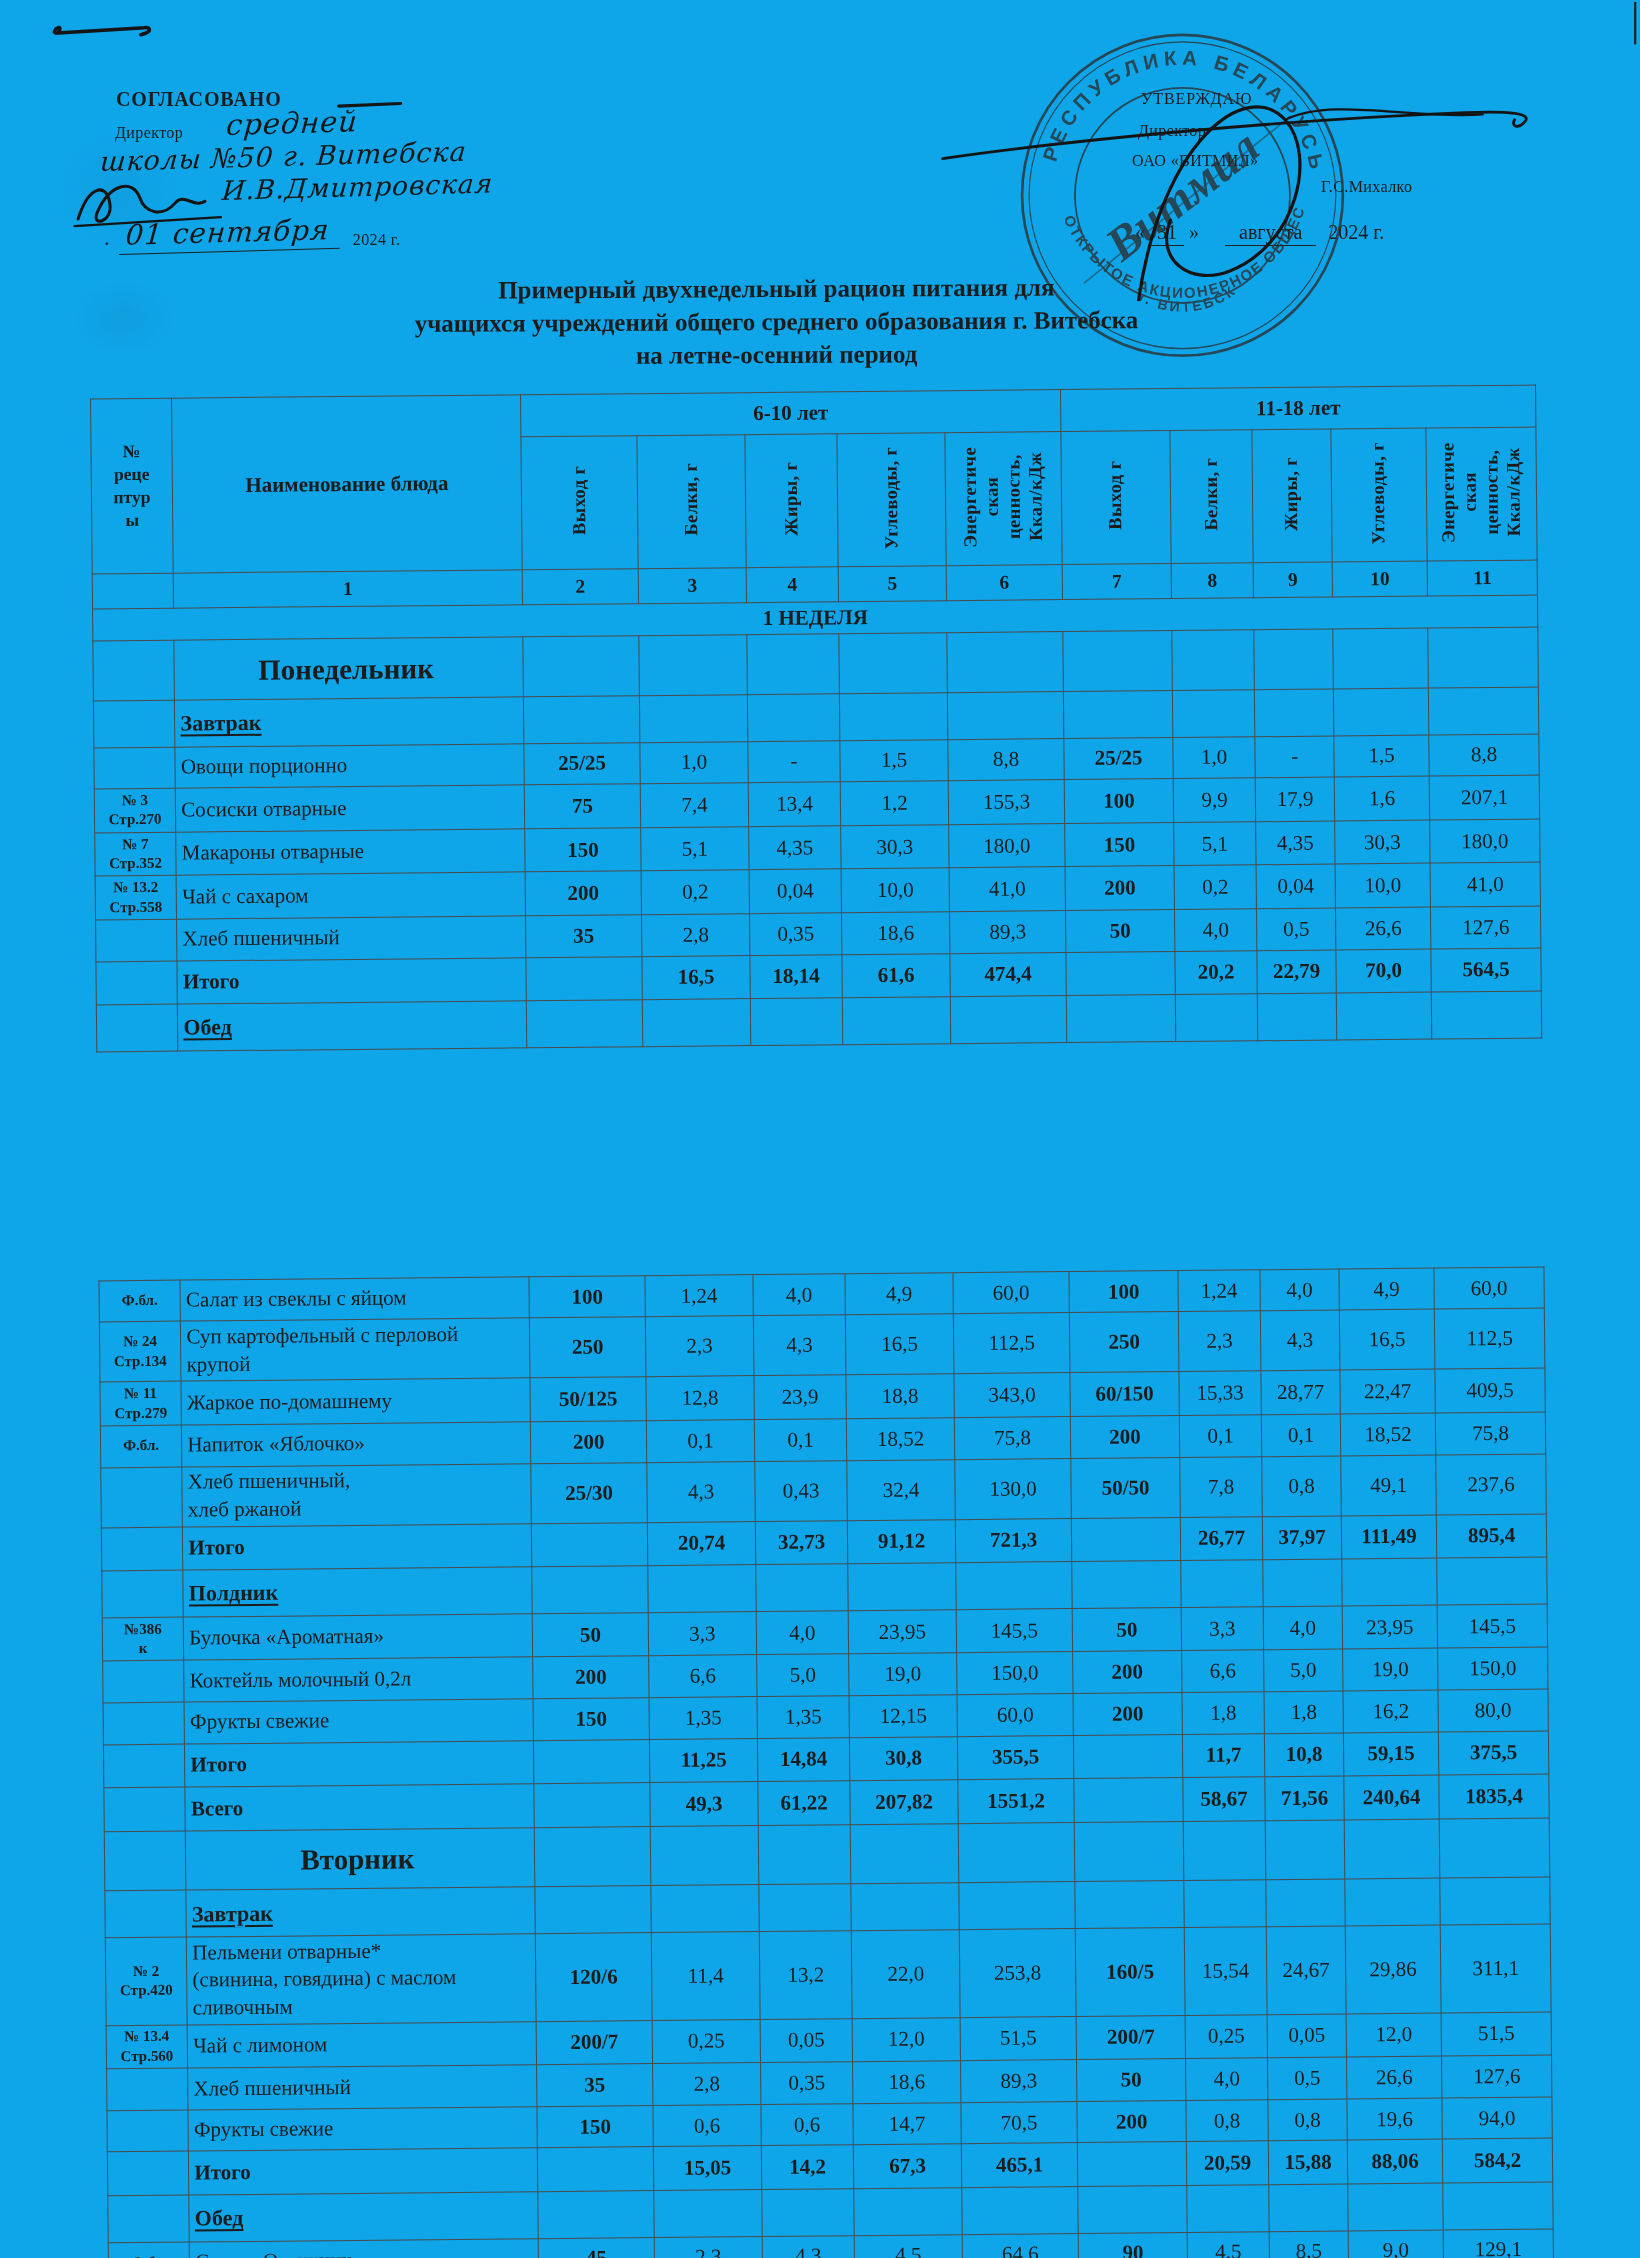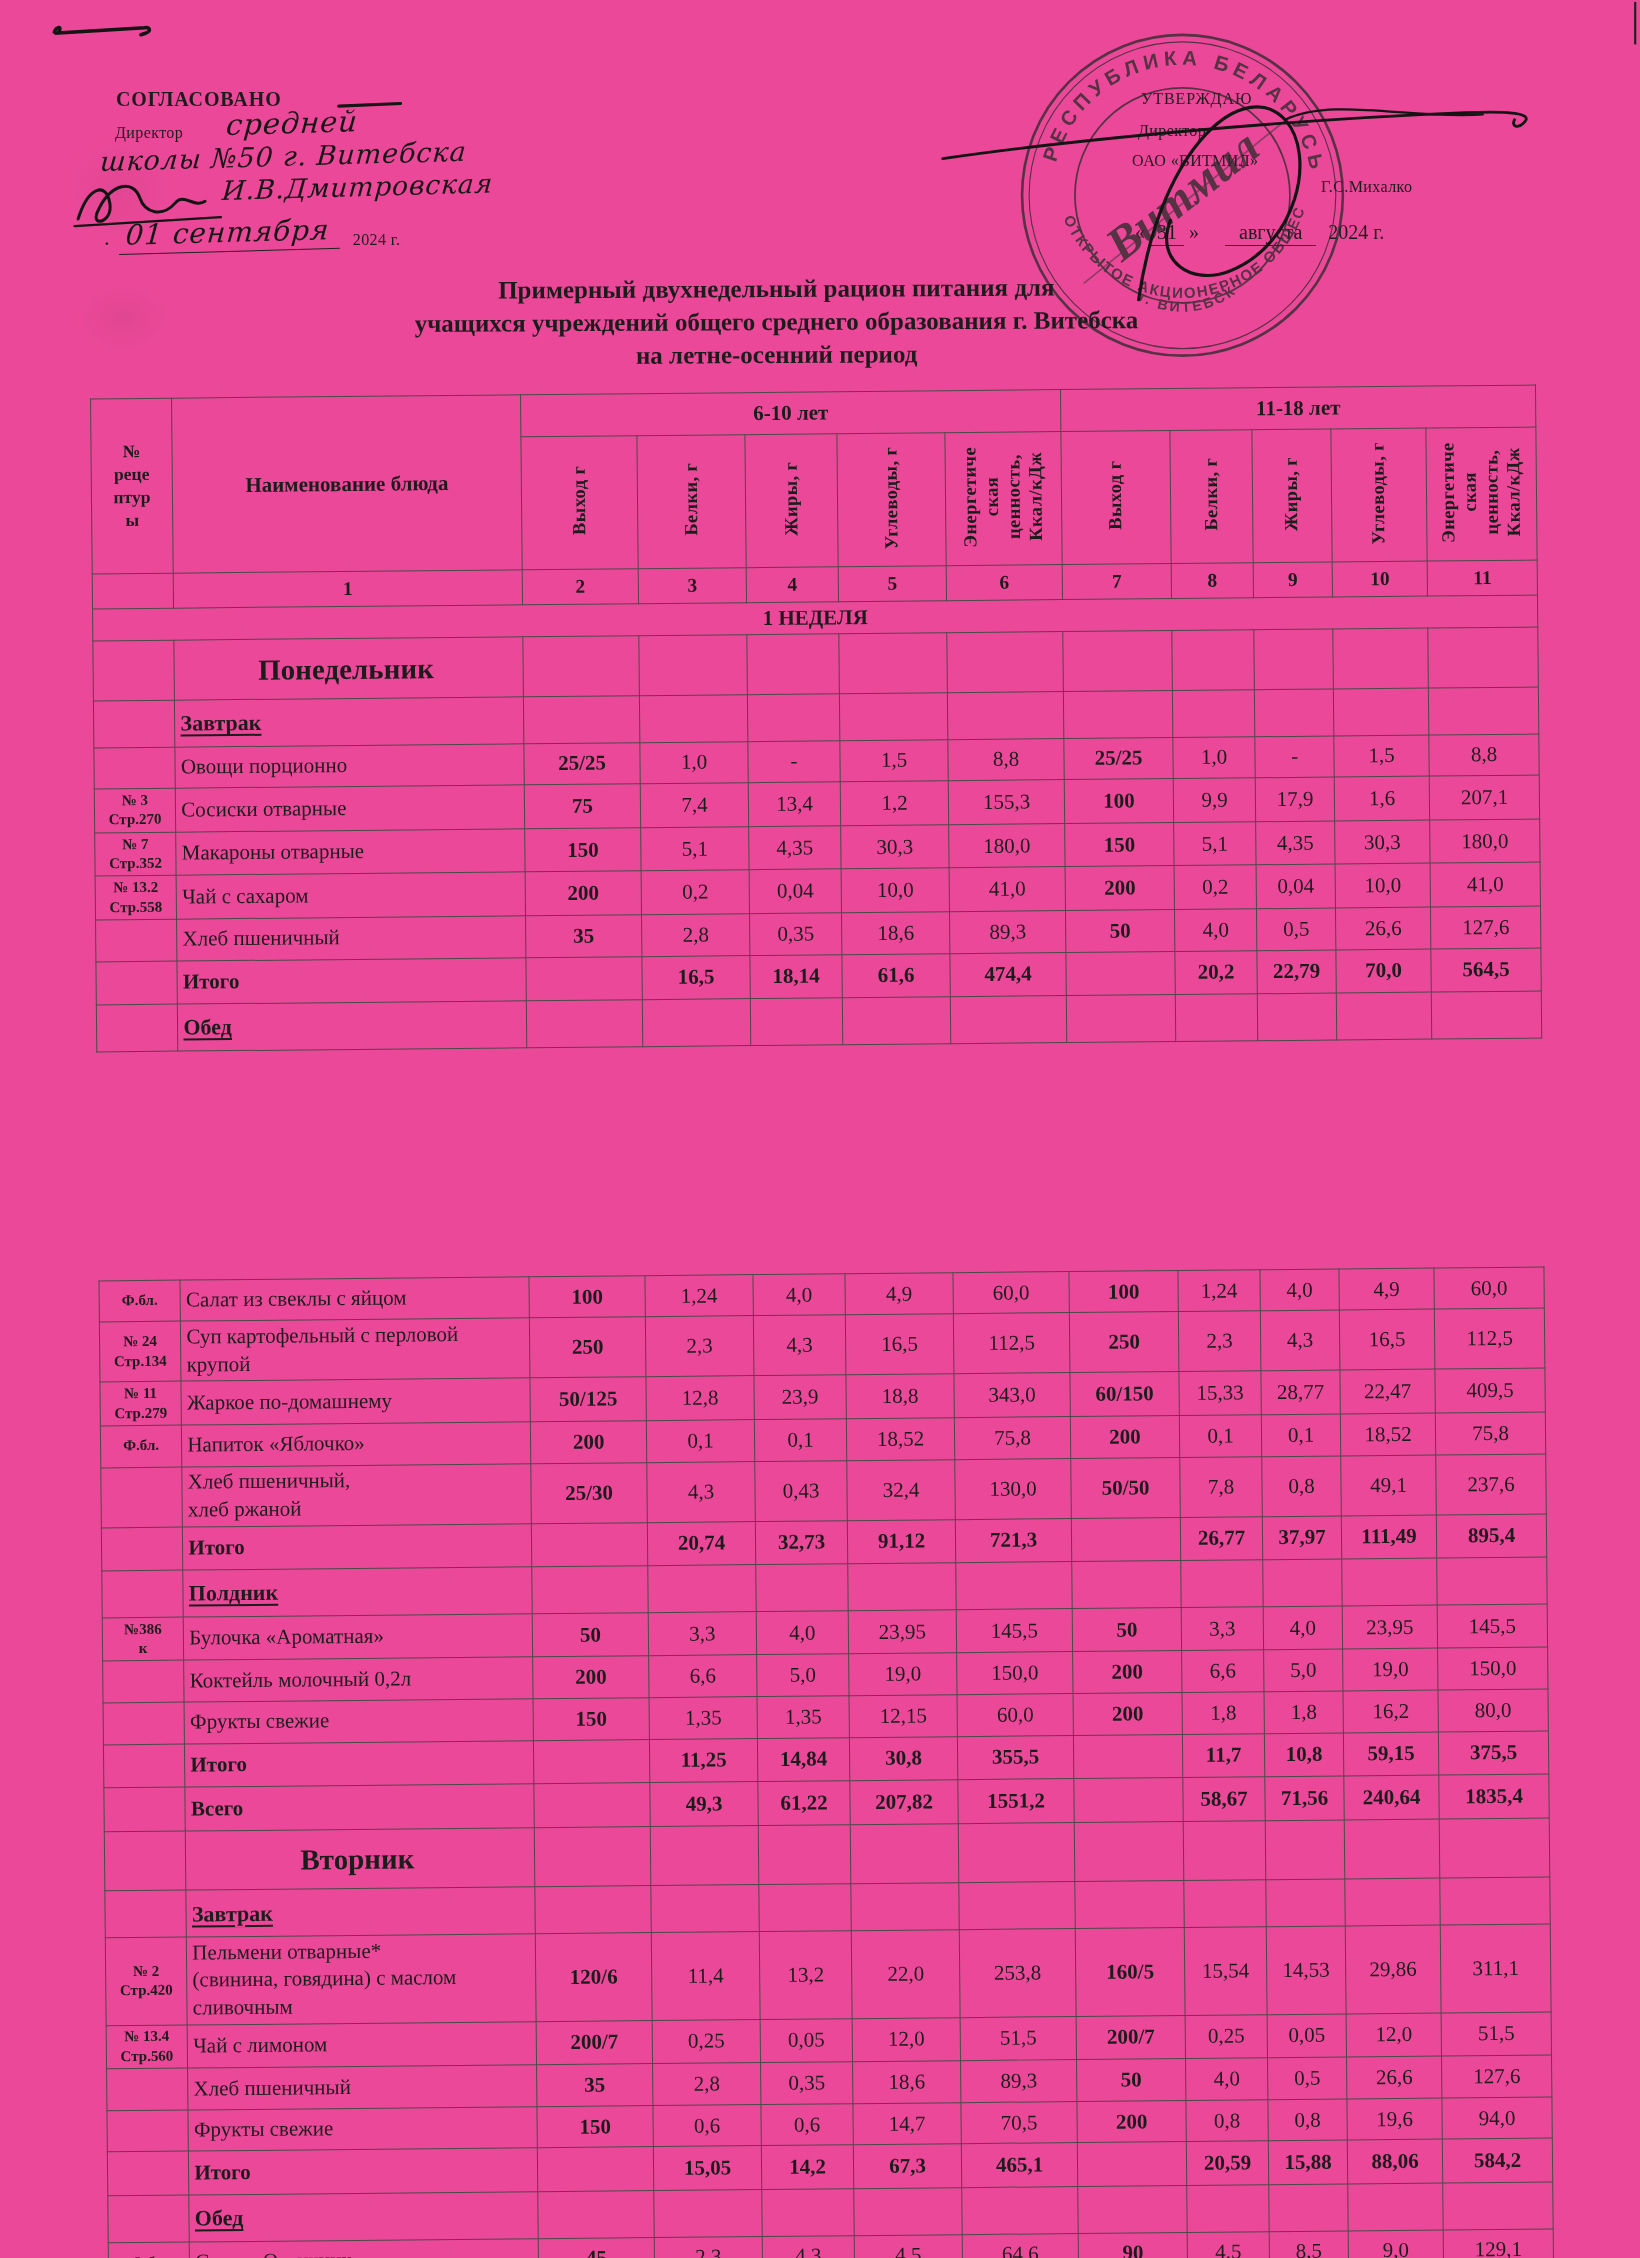--- a/index.html
+++ b/index.html
@@ -1,16 +1,16 @@
 <!DOCTYPE html>
 <html style="font-size:14px"><head>
 <meta charset="utf-8">
 <style>
   html,body{margin:0;padding:0;background:#d9d9d9;}
-  .page{position:relative;width:1641px;height:2258px;background:#ec4899;
+  .page{position:relative;width:1641px;height:2258px;background:#0ea5e9;
         font-family:"Liberation Serif","DejaVu Serif",serif;color:#1c1c1c;overflow:hidden;}
   .noise{position:absolute;border-radius:50%;pointer-events:none;}
 
   
   .corner-svg{position:absolute;pointer-events:none;}
 
   
   .abs{position:absolute;white-space:nowrap;}
   .printed{font-size:16px;letter-spacing:0.4px;}
   .printed-b{font-size:20px;font-weight:700;letter-spacing:0.9px;}
@@ -564,21 +564,21 @@
             <td class="c-dish">Пельмени отварные*
 (свинина, говядина) с маслом
 сливочным</td>
             <td class="c-val v-out">120/6</td>
             <td class="c-val">11,4</td>
             <td class="c-val">13,2</td>
             <td class="c-val">22,0</td>
             <td class="c-val">253,8</td>
             <td class="c-val v-out">160/5</td>
             <td class="c-val">15,54</td>
-            <td class="c-val">14,53</td>
+            <td class="c-val">24,67</td>
             <td class="c-val">29,86</td>
             <td class="c-val">311,1</td>
           </tr>
           <tr class="row-dish">
             <td class="c-recipe">№ 13.4
 Стр.560</td>
             <td class="c-dish">Чай с лимоном</td>
             <td class="c-val v-out">200/7</td>
             <td class="c-val">0,25</td>
             <td class="c-val">0,05</td>

